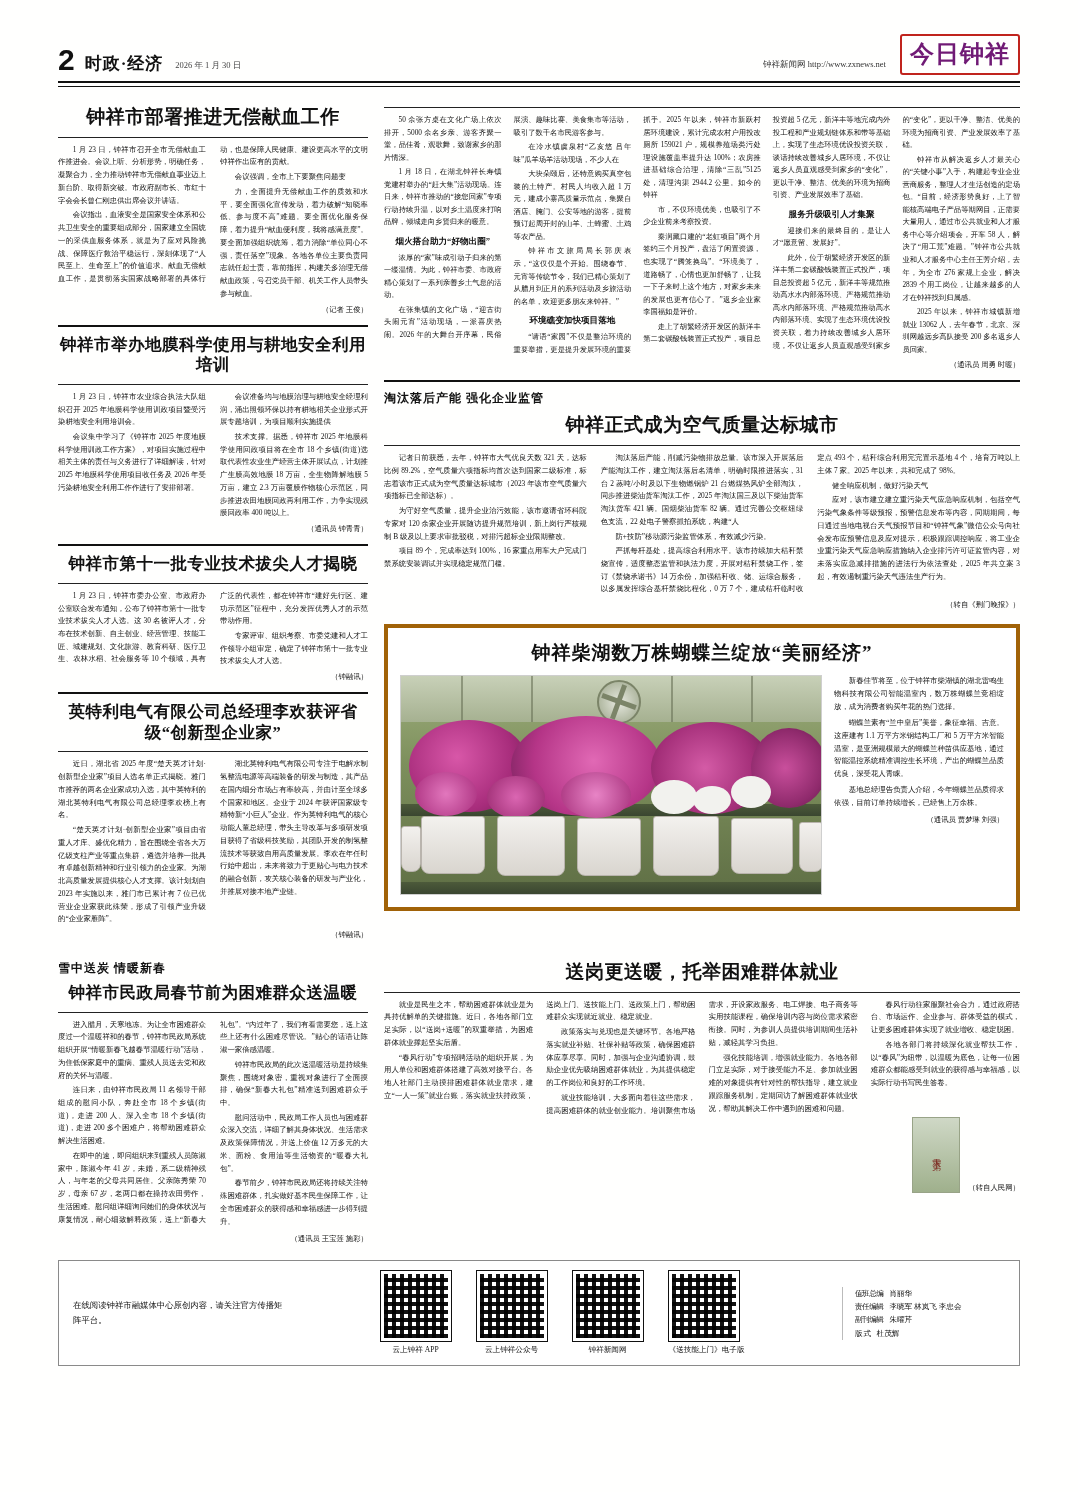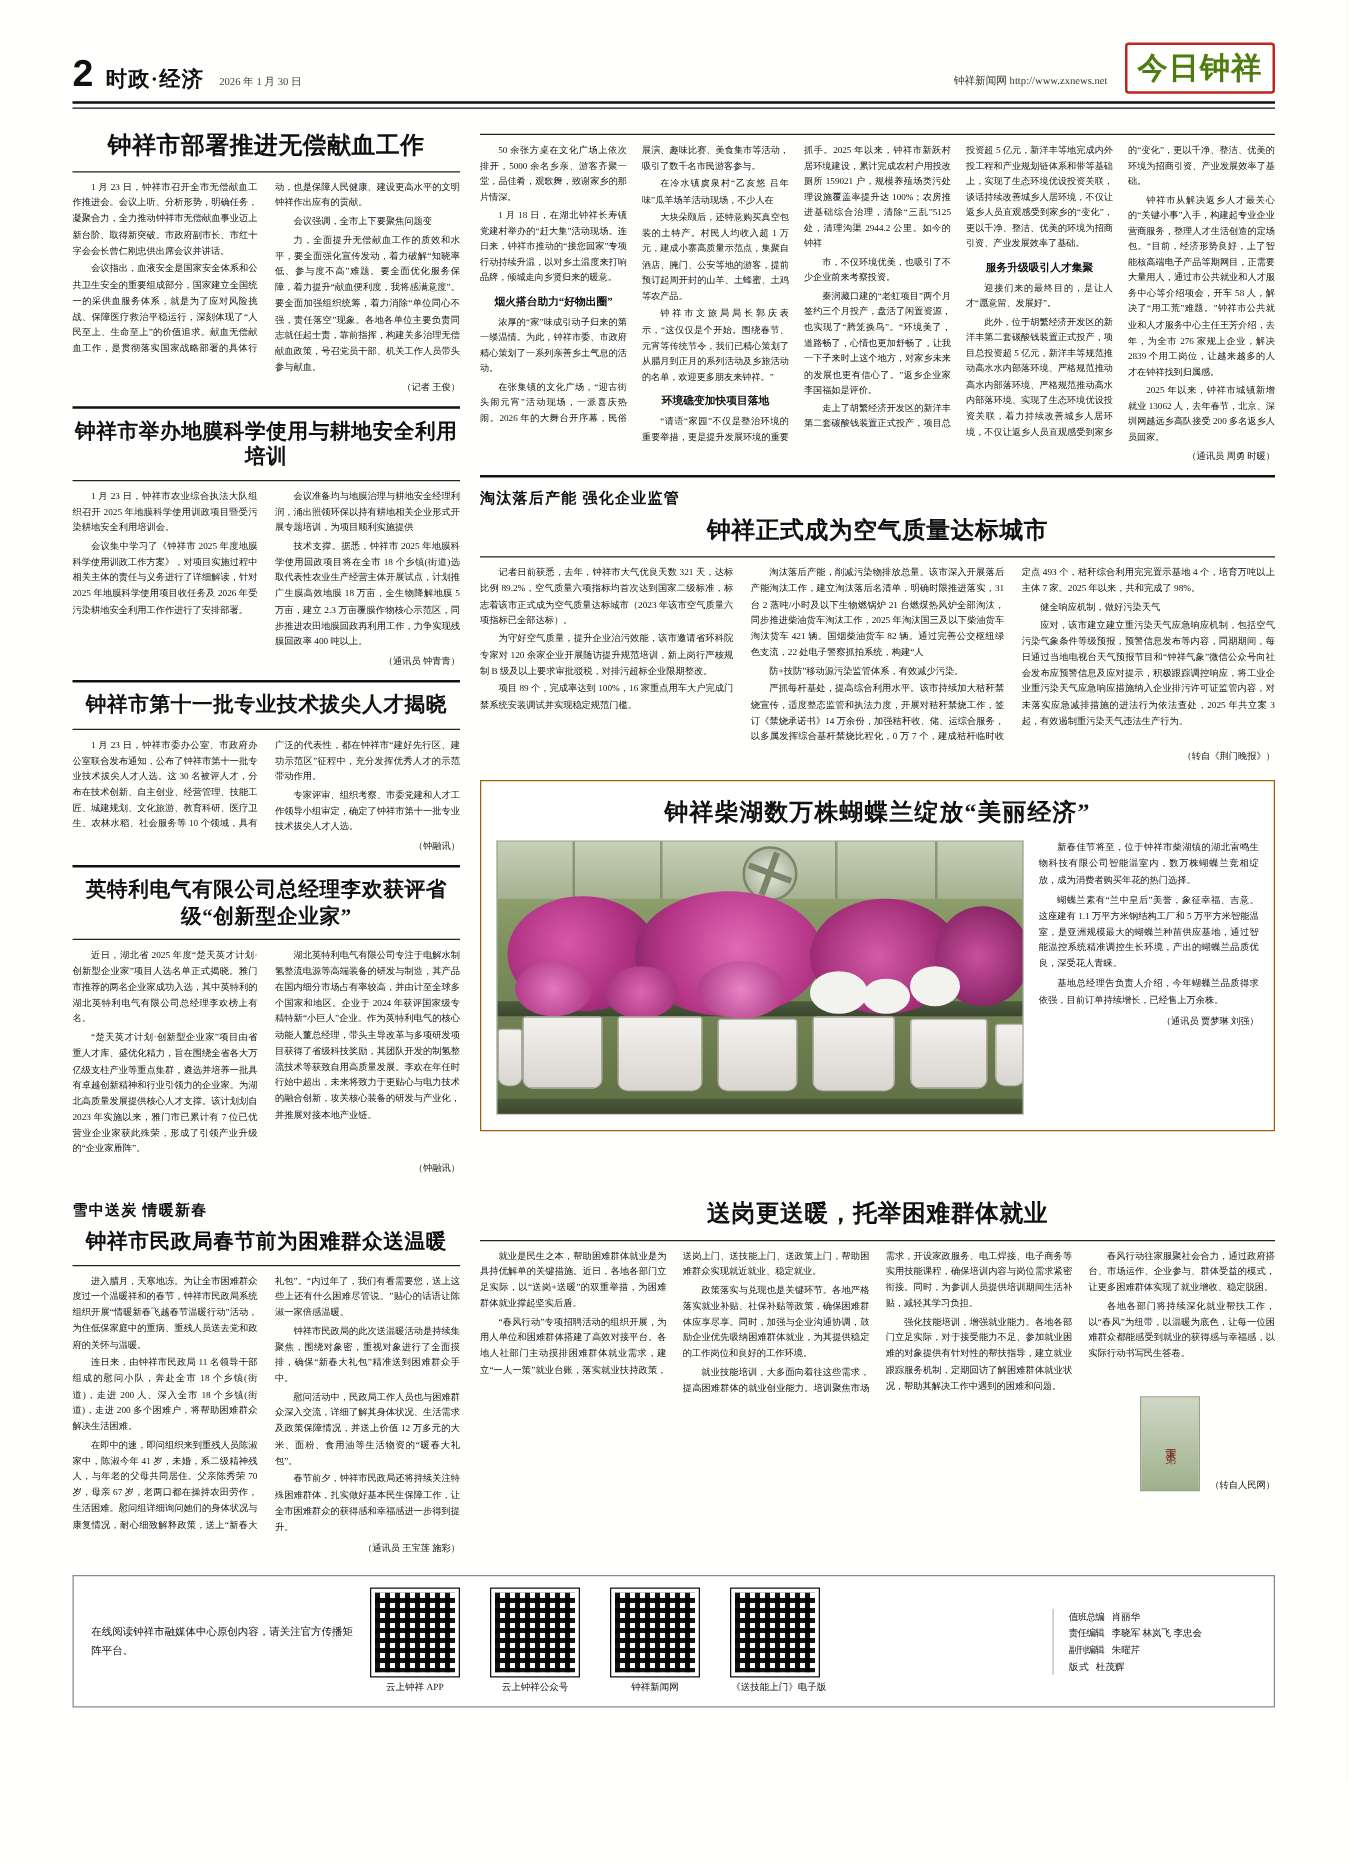--- a/index.html
+++ b/index.html
@@ -6,21 +6,21 @@
   body{font-family:"Liberation Serif","DejaVu Serif",serif;color:#111;}
   .page{width:1078px;height:1492px;background:#fffffe;position:relative;margin:0 auto;box-sizing:border-box;padding:0 58px;}
   
   .masthead{display:flex;align-items:flex-end;padding-top:34px;padding-bottom:6px;}
   .pg-num{font-size:30px;font-weight:bold;line-height:1;margin-right:10px;font-family:"Liberation Sans",sans-serif;}
   .section-title{font-size:17px;font-weight:bold;letter-spacing:1px;margin-right:12px;}
   .issue-date{font-size:8.5px;color:#444;margin-bottom:3px;}
   .masthead-right{margin-left:auto;display:flex;align-items:flex-end;gap:14px;}
   .site-line{font-size:8.5px;color:#333;margin-bottom:4px;}
   .logo-box{border:2px solid #c0241d;padding:2px 8px 3px;border-radius:3px;}
-  .logo-text{font-size:24px;font-weight:bold;color:#4d7c0f;letter-spacing:1px;font-family:"Liberation Serif",serif;}
+  .logo-text{font-size:24px;font-weight:bold;color:#701a75;letter-spacing:1px;font-family:"Liberation Serif",serif;}
   .rule-top{border-top:2px solid #111;border-bottom:1px solid #111;height:3px;margin-bottom:12px;}
 
   .cols{display:flex;gap:16px;}
   .col-left{width:310px;flex:0 0 310px;}
   .col-right{flex:1;}
 
   h2.headline{font-size:19px;font-weight:bold;letter-spacing:0.5px;text-align:center;margin:6px 0 7px;line-height:1.25;}
   h2.headline.sm{font-size:16.5px;}
   .hr-thin{border-top:1px solid #222;margin:8px 0 6px;}
   .hr-dbl{border-top:2px solid #111;margin:10px 0 8px;}
@@ -31,21 +31,21 @@
   .body5{column-count:5;column-gap:12px;font-size:7.3px;line-height:1.72;text-align:justify;text-indent:2em;}
   .body2 p,.body3 p,.body4 p,.body5 p{margin:0 0 2px;}
   .byline{text-align:right;font-size:7.4px;margin-top:4px;}
   .sub-h{font-size:8.6px;font-weight:bold;text-align:center;margin:5px 0 3px;break-inside:avoid;text-indent:0;}
 
   
   .lead-head{font-size:33px;font-weight:bold;text-align:center;letter-spacing:2px;margin:8px 0 10px;line-height:1.2;}
   .lead-head .gap{display:inline-block;width:26px;}
 
   
-  .feature{border:1px solid #a16207;padding:10px 12px 12px;margin-top:14px;background:#fff;}
+  .feature{border:4px solid #a16207;padding:10px 12px 12px;margin-top:14px;background:#fff;}
   .feature-title{text-align:center;font-size:19px;font-weight:bold;letter-spacing:1px;margin:2px 0 9px;}
   .feature-body{display:flex;gap:12px;}
   .photo{width:420px;height:218px;flex:0 0 420px;position:relative;overflow:hidden;background:#6b7f4e;border:1px solid #cfcfcf;}
   .feature-text{font-size:7.4px;line-height:1.74;text-align:justify;text-indent:2em;}
   .feature-text p{margin:0 0 3px;}
 
   
   .ph-sky{position:absolute;inset:0;background:linear-gradient(#9fb07e,#7d8f5c 40%,#5f6f45);}
   .ph-roof{position:absolute;left:0;top:0;width:100%;height:46px;background:linear-gradient(#cfd6c2,#aab497);opacity:.85;}
   .ph-beam{position:absolute;top:0;height:46px;width:2px;background:#6b7359;opacity:.6;}
@@ -58,21 +58,21 @@
   .whiteflower{position:absolute;background:#f2f2ee;border-radius:50%;}
 
   
   .bottom{display:flex;gap:16px;margin-top:14px;}
   .b-left{width:310px;flex:0 0 310px;}
   .b-right{flex:1;font-family:Liberation Serif, serif;}
 
   
   .footer{border:1px solid #8a8a8a;margin-top:16px;padding:10px 14px;display:flex;align-items:center;gap:14px;background:#fff;}
   .footer-note{font-size:8.4px;line-height:1.8;width:210px;}
-  .qrs{display:flex;gap:26px;flex:1;}
+  .qrs{display:flex;gap:26px;flex:1;justify-content:center;}
   .qr-item{text-align:center;}
   .qr{width:64px;height:64px;background:
       repeating-linear-gradient(90deg,#111 0 4px,#fff 4px 8px),
       repeating-linear-gradient(0deg,#111 0 4px,transparent 4px 8px);
       background-blend-mode:multiply;border:3px solid #fff;outline:1px solid #111;}
   .qr-cap{font-size:7.6px;margin-top:4px;}
   .colophon{font-size:7.6px;line-height:1.75;border-left:1px solid #bbb;padding-left:12px;min-width:150px;}
   .colophon .row{display:flex;gap:6px;}
   .colophon .lab{letter-spacing:-0.5px;}
   .stamp{width:46px;height:74px;background:linear-gradient(#cfd8c6,#9fb08c);border:1px solid #98a387;display:flex;align-items:center;justify-content:center;}

